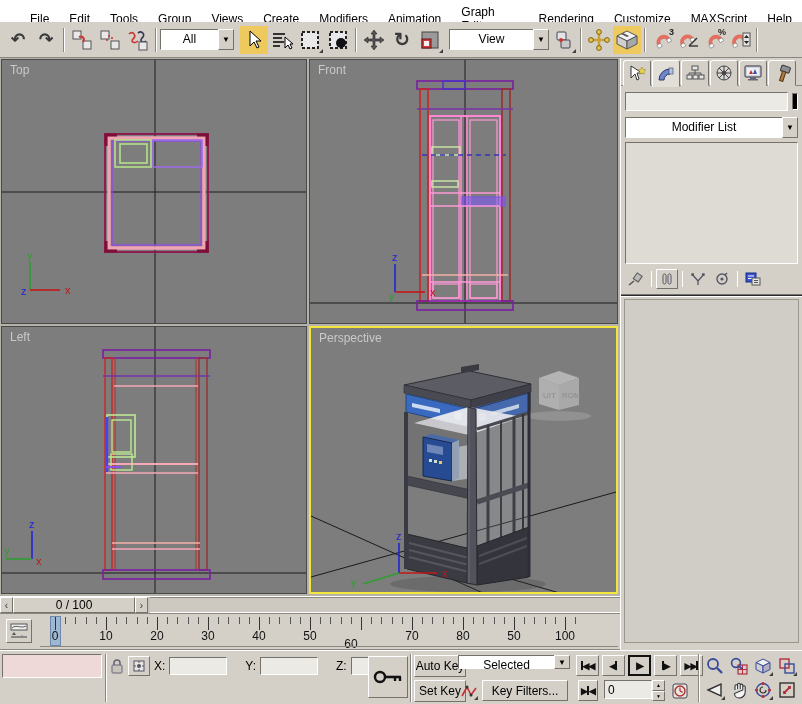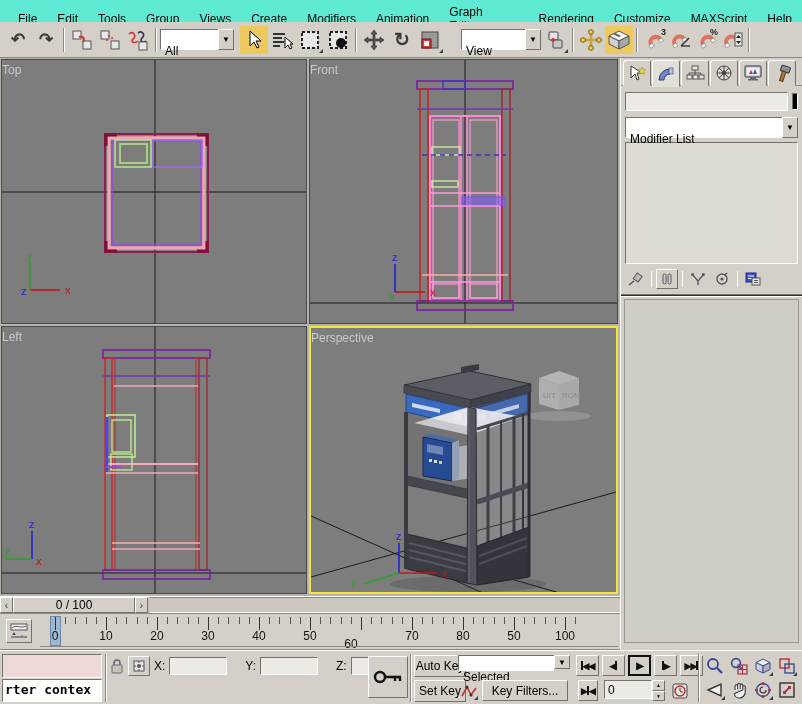--- a/index.html
+++ b/index.html
@@ -8,48 +8,48 @@
   #app { position:relative; width:802px; height:704px; background:#d4d0c8; }
 
   
   .raised { border:1px solid; border-color:#ffffff #75726b #75726b #ffffff; background:#d4d0c8; }
   .field  { border:1px solid; border-color:#75726b #ffffff #ffffff #75726b; background:#eceae4; }
   .btn { display:flex; align-items:center; justify-content:center; cursor:default; }
   .vsep { width:2px; border-left:1px solid #8a8780; border-right:1px solid #ffffff; margin:3px 3px; height:24px; }
   .active-yellow { background:#edc95e !important; border-color:#75726b #ffffff #ffffff #75726b !important; }
 
   
-  #menubar { position:absolute; left:0; top:0; width:802px; height:39px; background:#5eead4;
-             border-bottom:1px solid #9a978f; display:flex; align-items:center; padding-left:8px; gap:0; }
+  #menubar { position:absolute; left:0; top:0; width:802px; height:39px; background:#ffffff;
+             border-bottom:1px solid #9a978f; display:flex; align-items:center; padding-left:20px; gap:0; }
   .menu-item { padding:2px 10px; font-size:12px; }
 
   
   #toolbar { position:absolute; left:0; top:22px; width:802px; height:36px; background:#d4d0c8;
              border-bottom:1px solid #8a8780; display:flex; align-items:center; padding-left:4px; }
   .tb-btn { width:28px; height:28px; }
   .tb-glyph { font-size:17px; font-weight:bold; color:#3b3b3b; }
   .combo { display:flex; align-items:stretch; height:21px; }
   .combo .combo-text { background:#ffffff; border:1px solid; border-color:#75726b #fff #fff #75726b;
-                       border-right:none; padding:14px 4px 0 4px; font-size:12px; }
+                       border-right:none; padding:2px 4px 0 4px; font-size:12px;text-align:center; }
   .combo .combo-arrow { width:16px; display:flex; align-items:center; justify-content:center;
                         font-size:8px; color:#000; }
   .flyout { position:relative; }
   .flyout::after { content:""; position:absolute; right:1px; bottom:1px; border-left:4px solid transparent;
                    border-bottom:4px solid #404040; }
   .magnet-wrap { position:relative; width:26px; height:26px; display:flex; align-items:center; justify-content:center; }
   .magnet-sup { position:absolute; right:1px; top:0; font-size:9px; font-weight:bold; color:#222; }
 
   
   #viewport-region { position:absolute; left:0; top:58px; width:620px; height:538px; background:#b5b2aa; }
   .vp { position:absolute; background:#7d7d7d; border:1px solid #4a4a4a; overflow:hidden; }
   #vp-top  { left:1px;  top:1px;  width:306px; height:265px; }
   #vp-front{ left:309px; top:1px; width:309px; height:265px; }
   #vp-left { left:1px;  top:268px; width:306px; height:268px; }
   #vp-persp{ left:309px; top:268px; width:309px; height:268px; border:2px solid #f4e53c; }
-  .vp-label { position:absolute; left:0; top:3px; color:#c9c9c9; font-size:12px; z-index:3; }
+  .vp-label { position:absolute; left:8px; top:3px; color:#c9c9c9; font-size:12px; z-index:3; }
   .vp svg { position:absolute; left:0; top:0; }
 
   
   #command-panel { position:absolute; left:620px; top:58px; width:182px; height:592px; background:#d4d0c8;
                    border-left:1px solid #ffffff; }
   #panel-tabs { display:flex; height:28px; padding:2px 2px 0 2px; gap:1px; border-bottom:1px solid #8a8780; }
   .panel-tab { width:28px; height:26px; border:1px solid; border-color:#fff #75726b transparent #fff;
                border-radius:3px 3px 0 0; display:flex; align-items:center; justify-content:center; background:#d4d0c8; }
   .panel-tab.active { background:#e2dfd8; height:27px; border-bottom:1px solid #e2dfd8; }
   #name-row { display:flex; align-items:center; gap:4px; padding:6px 4px 4px 4px; }
@@ -212,21 +212,21 @@
         <span class="tb-glyph" style="font-size:19px">↻</span>
       </div>
     <div class="btn tb-btn flyout">
       <svg width="20" height="20">
         <rect x="2" y="2" width="16" height="16" fill="#9a9a9a" stroke="#444"></rect>
         <rect x="2" y="9" width="9" height="9" fill="#d43c3c" stroke="#6d1414"></rect>
         <rect x="4" y="11" width="5" height="5" fill="#f2f2f2"></rect>
       </svg>
     </div>
 
-    <div class="combo" style="margin-left:17px;width:80px;">
+    <div class="combo" style="margin-left:5px;width:100px;">
       <span class="combo-text" style="flex:1;">View</span>
       <span class="combo-arrow raised">▼</span>
     </div>
     <div class="btn tb-btn flyout">
       <svg width="20" height="22">
         <rect x="4" y="3" width="9" height="8" rx="1" fill="#e4e4e4" stroke="#445"></rect>
         <rect x="8" y="11" width="9" height="8" rx="1" fill="#c8c8c8" stroke="#445"></rect>
         <circle cx="8" cy="11" r="2" fill="#c33"></circle>
       </svg>
     </div>
@@ -597,21 +597,20 @@
       <span class="tick-label" style="left:357px;">70</span>
       <span class="tick-label" style="left:408px;">80</span>
       <span class="tick-label" style="left:459px;">50</span>
       <span class="tick-label" style="left:510px;">100</span>
       <div id="ruler-base"></div>
     </div>
   </div>
 
   <div id="statusbar">
     <div id="listener-pink"></div>
-    <div id="listener-white">rter contex</div>
     <div class="sb-sep" style="left:105px;"></div>
 
     <div id="coord-row">
       <svg width="14" height="16">
         <rect x="2" y="7" width="10" height="8" rx="1" fill="#c8c4bc" stroke="#667"></rect>
         <path d="M4 7 V5 a3 3 0 0 1 6 0 V7" fill="none" stroke="#667" stroke-width="1.6"></path>
       </svg>
       <div class="btn raised" style="width:22px;height:20px;">
         <svg width="14" height="14">
           <rect x="2" y="2" width="10" height="10" fill="#e8e6e0" stroke="#556"></rect>

